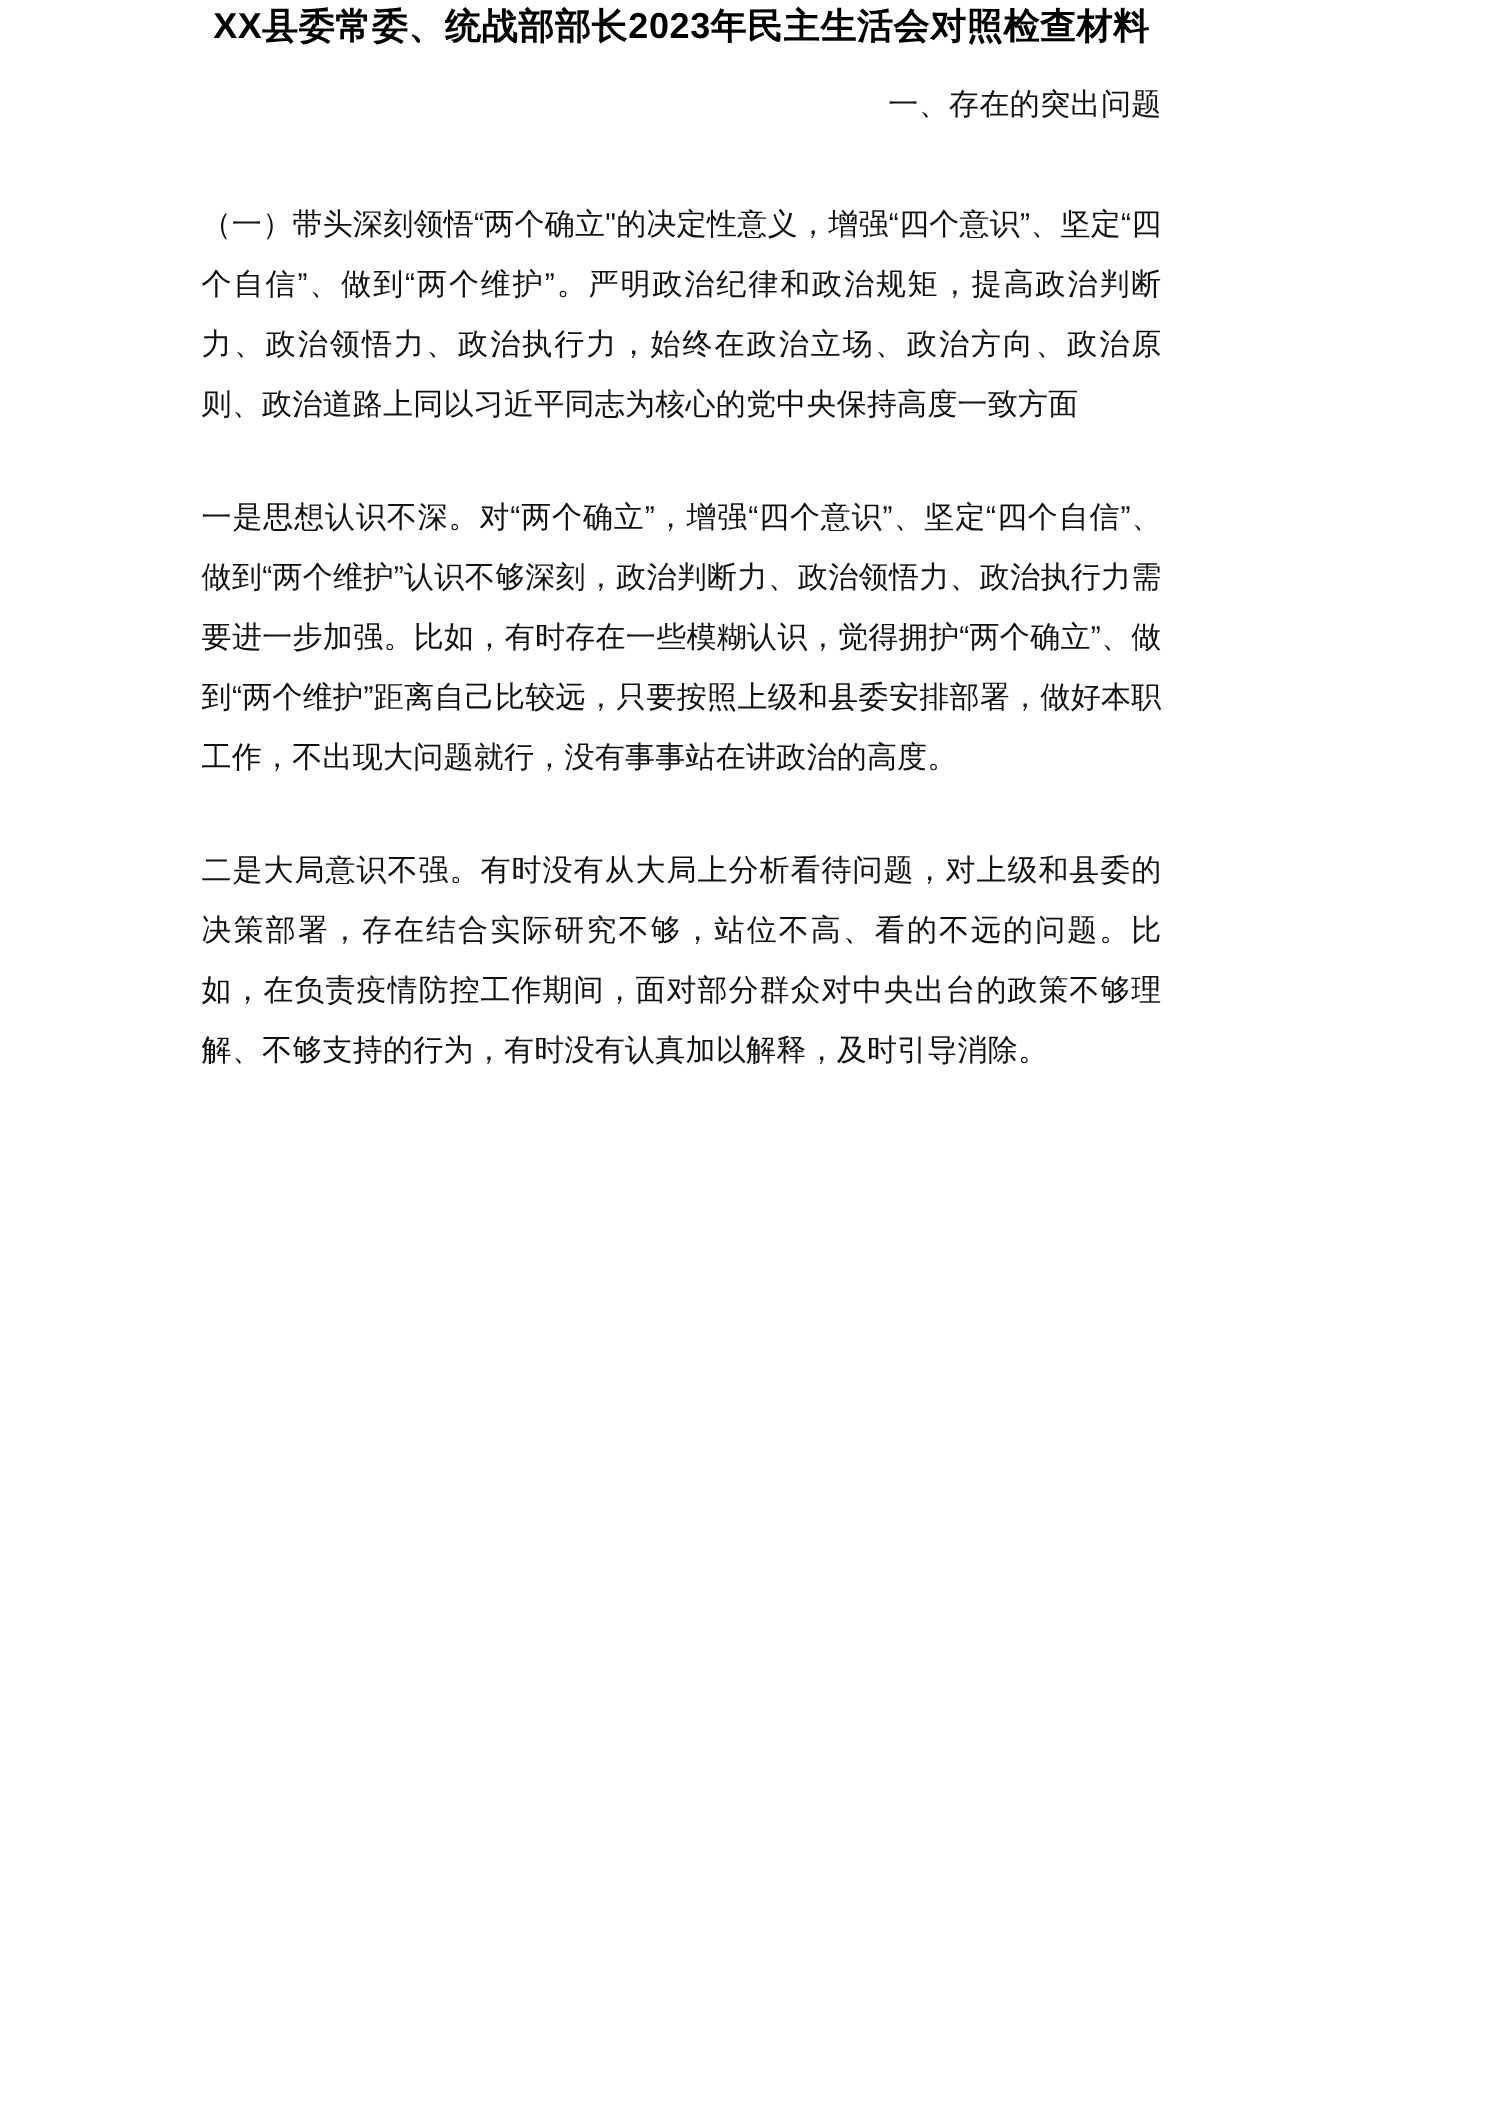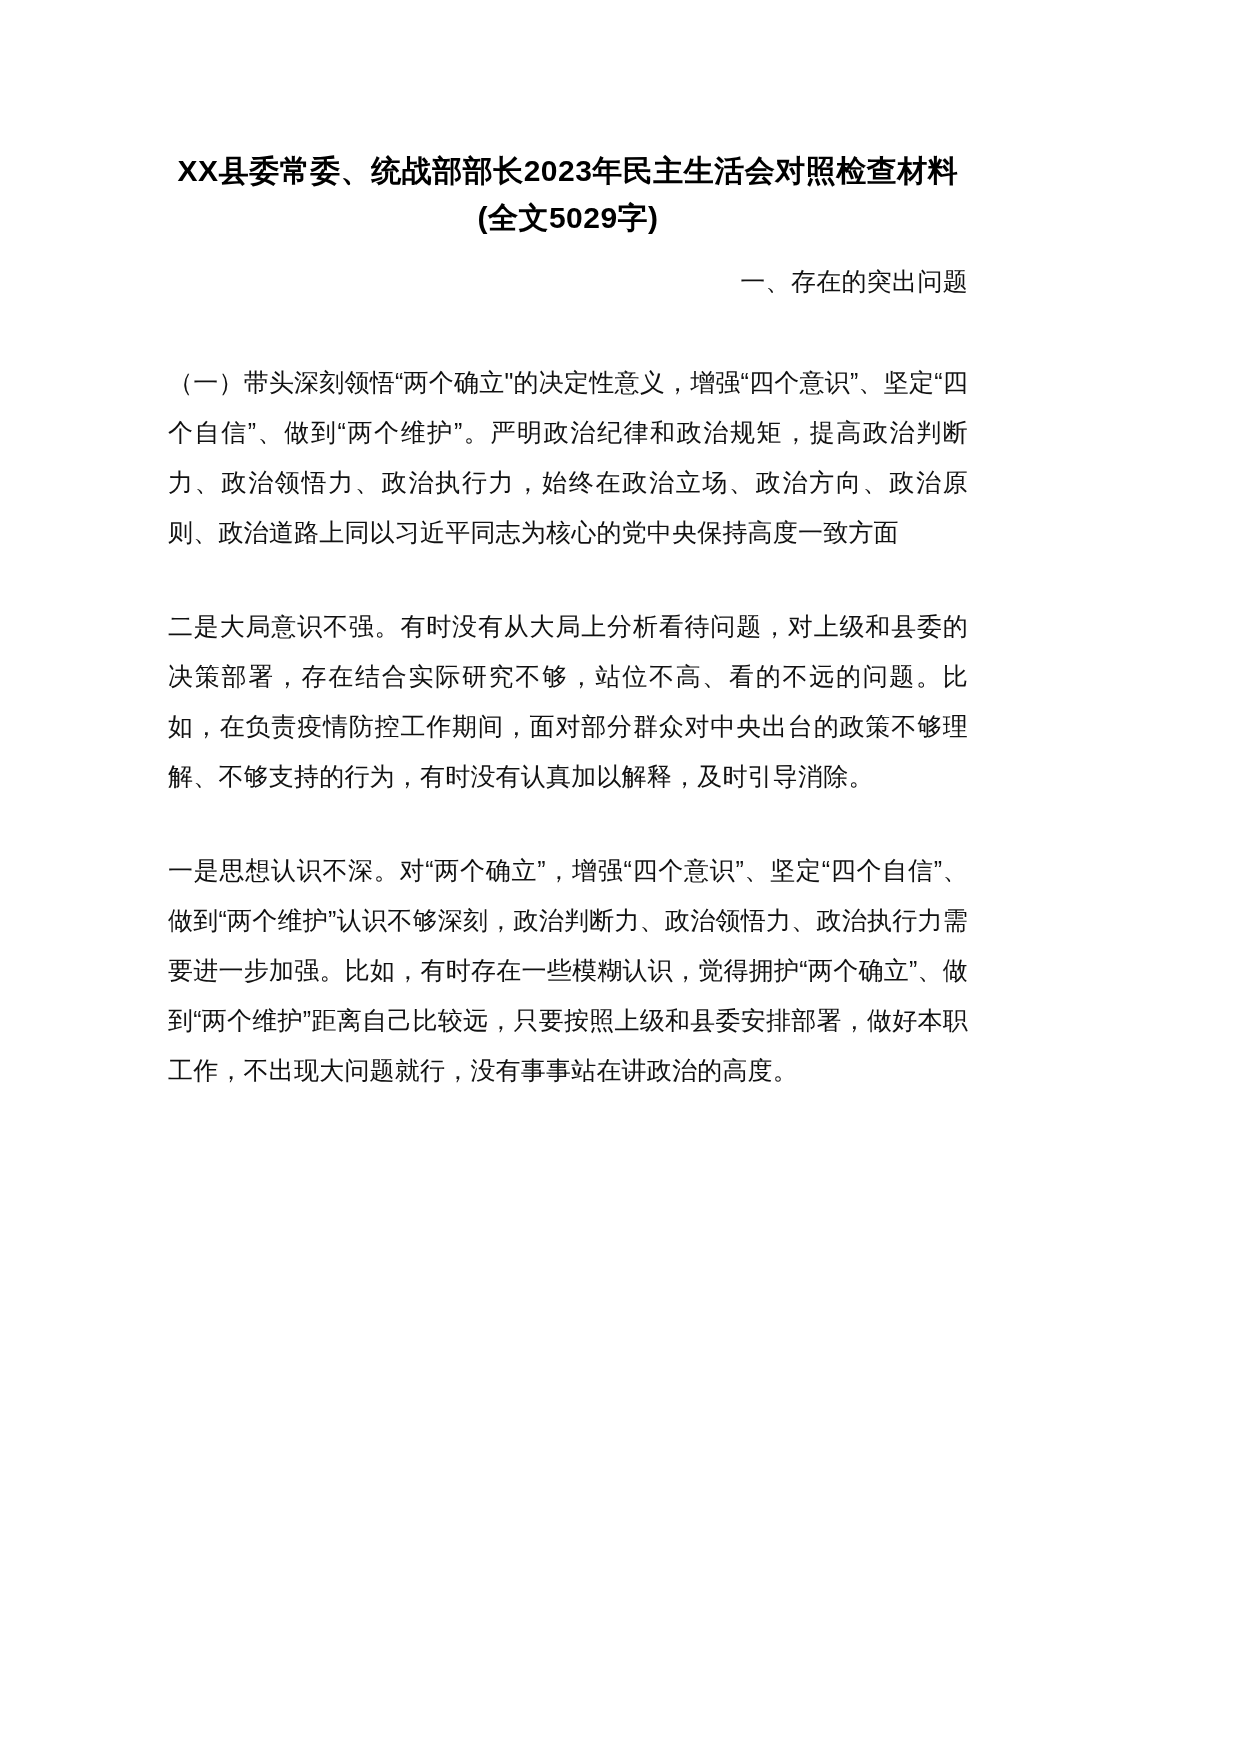--- a/index.html
+++ b/index.html
@@ -25,21 +25,20 @@
     top: 0;
     width: 800px;
   }
   .doc-title {
     font-size: 30px;
     font-weight: bold;
     line-height: 1.55;
     text-align: center;
     letter-spacing: 0.5px;
     margin: 0;
-    padding-top: 148px;
     color: #000000;
   }
   .doc-title .t-line {
     display: block;
   }
   .section-heading {
     font-size: 25px;
     line-height: 1.5;
     margin: 0;
     padding-top: 22px;
@@ -62,25 +61,24 @@
   }
 </style>
 </head>
 <body>
 
 <div class="page">
   <div class="content">
 
     <h1 class="doc-title">
       <span class="t-line">XX县委常委、统战部部长2023年民主生活会对照检查材料</span>
-      <span class="t-line">(全文5029字)</span>
     </h1>
 
     <p class="section-heading">一、存在的突出问题</p>
 
     <p class="para first-body">（一）带头深刻领悟“两个确立"的决定性意义，增强“四个意识”、坚定“四个自信”、做到“两个维护”。严明政治纪律和政治规矩，提高政治判断力、政治领悟力、政治执行力，始终在政治立场、政治方向、政治原则、政治道路上同以习近平同志为核心的党中央保持高度一致方面</p>
 
+    <p class="para">一是思想认识不深。对“两个确立”，增强“四个意识”、坚定“四个自信”、做到“两个维护”认识不够深刻，政治判断力、政治领悟力、政治执行力需要进一步加强。比如，有时存在一些模糊认识，觉得拥护“两个确立”、做到“两个维护”距离自己比较远，只要按照上级和县委安排部署，做好本职工作，不出现大问题就行，没有事事站在讲政治的高度。</p>
+
     <p class="para">二是大局意识不强。有时没有从大局上分析看待问题，对上级和县委的决策部署，存在结合实际研究不够，站位不高、看的不远的问题。比如，在负责疫情防控工作期间，面对部分群众对中央出台的政策不够理解、不够支持的行为，有时没有认真加以解释，及时引导消除。</p>
-
-    <p class="para">一是思想认识不深。对“两个确立”，增强“四个意识”、坚定“四个自信”、做到“两个维护”认识不够深刻，政治判断力、政治领悟力、政治执行力需要进一步加强。比如，有时存在一些模糊认识，觉得拥护“两个确立”、做到“两个维护”距离自己比较远，只要按照上级和县委安排部署，做好本职工作，不出现大问题就行，没有事事站在讲政治的高度。</p>
 
   </div>
 </div>
 
 </body></html>

